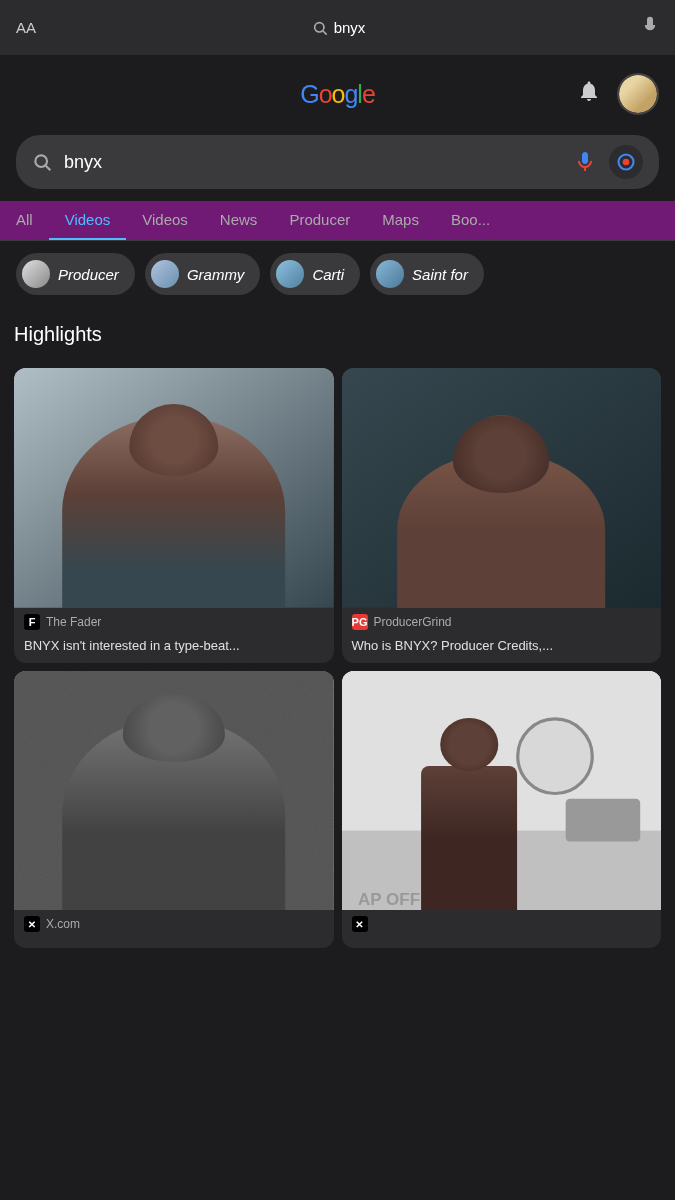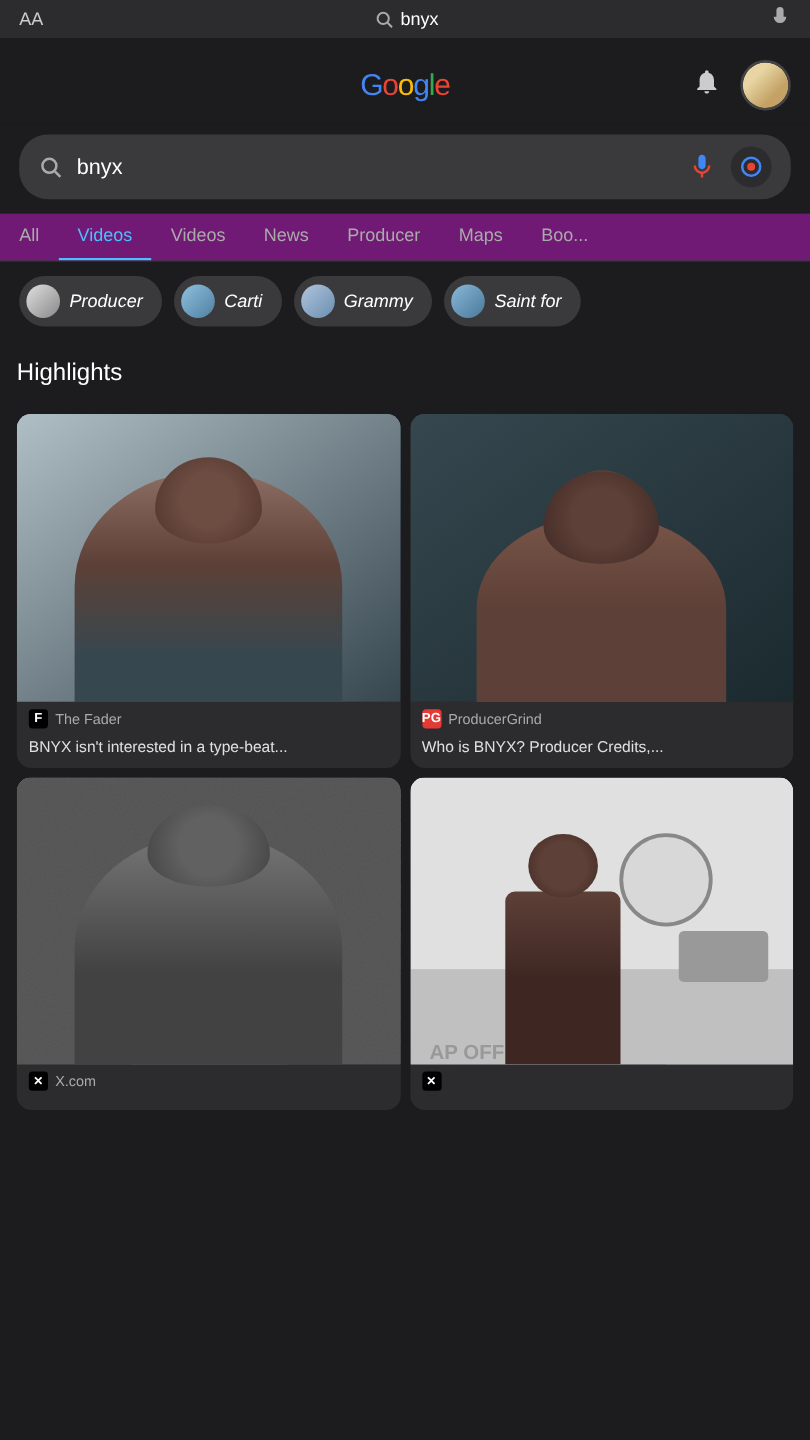--- a/index.html
+++ b/index.html
@@ -12,21 +12,21 @@
       overflow-x: hidden;
     }
 
     
     .top-bar {
       background: #2c2c2e;
       display: flex;
       align-items: center;
       padding: 10px 16px;
       gap: 12px;
-      height: 32px;
+      height: 55px;
     }
     .top-bar-aa {
       color: #ccc;
       font-size: 15px;
       font-weight: 500;
     }
     .top-bar-search {
       flex: 1;
       display: flex;
       align-items: center;
@@ -418,26 +418,26 @@
   <div class="tab-item">Maps</div>
   <div class="tab-item">Boo...</div>
 </div>
 
 <div class="filter-chips">
   <div class="chip">
     <div class="chip-avatar producer"></div>
     <span class="chip-label">Producer</span>
   </div>
   <div class="chip">
+    <div class="chip-avatar grammy"></div>
+    <span class="chip-label">Grammy</span>
+  </div>
+  <div class="chip">
     <div class="chip-avatar carti"></div>
     <span class="chip-label">Carti</span>
-  </div>
-  <div class="chip">
-    <div class="chip-avatar grammy"></div>
-    <span class="chip-label">Grammy</span>
   </div>
   <div class="chip">
     <div class="chip-avatar saint"></div>
     <span class="chip-label">Saint for</span>
   </div>
 </div>
 
 <div class="highlights-section">
   <div class="highlights-title">Highlights</div>
 </div>

